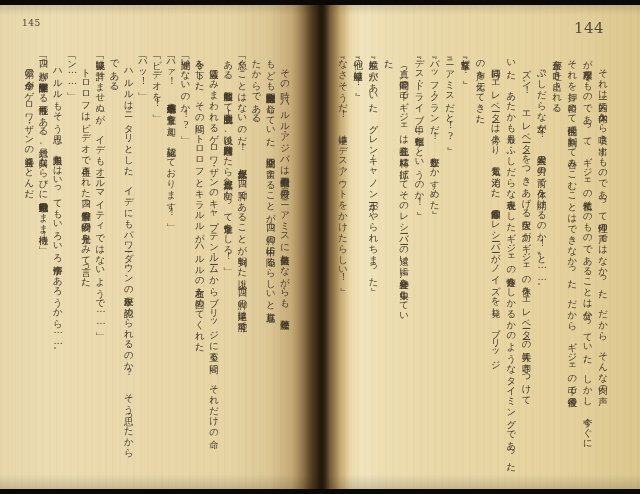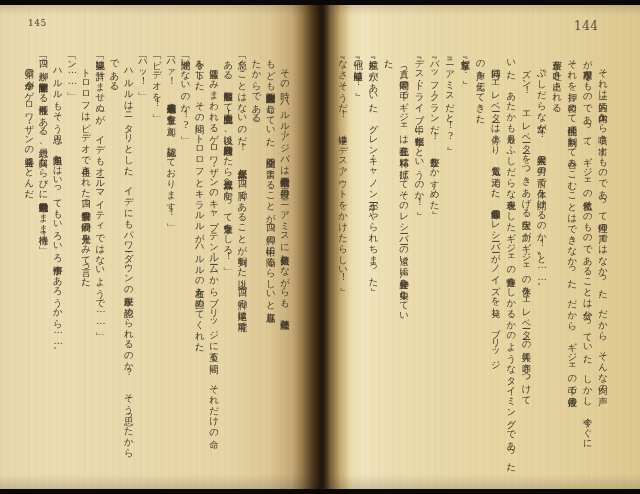--- a/index.html
+++ b/index.html
@@ -19,27 +19,27 @@
   .edge{position:absolute;left:0;width:100%;background:#0b0906;z-index:5;}
   .edge-top{top:0;height:5px;}
   .edge-bottom{bottom:0;height:5px;}
   .page{position:absolute;top:0;height:494px;}
   .page-left{left:0;width:322px;}
   .page-right{left:322px;width:318px;}
   
   .page::before{content:"";position:absolute;inset:0;pointer-events:none;opacity:.05;
     background:repeating-linear-gradient(90deg,rgba(120,90,40,.5) 0 2px,transparent 2px 7px);}
   .runhead{
-    position:absolute;left:28px;top:18px;display:flex;align-items:baseline;gap:9px;
+    position:absolute;left:22px;top:18px;display:flex;align-items:baseline;gap:9px;
     color:#4a4134;white-space:nowrap;
   }
   .runhead .num{font-size:9px;letter-spacing:.5px;}
   .runhead .title{font-size:9.5px;letter-spacing:1.6px;}
   .folio-right{
-    position:absolute;left:252px;top:19px;font-size:12px;color:#564b3a;letter-spacing:.5px;
+    position:absolute;left:252px;top:19px;font-size:15px;color:#564b3a;letter-spacing:.5px;
   }
   .text-block{
     position:absolute;top:53px;height:408px;
     writing-mode:vertical-rl;text-orientation:upright;
     color:#43392b;overflow:visible;
   }
   .page-left .text-block{left:20px;width:272px;}
   .page-right .text-block{left:12px;width:277px;}
   .tline{white-space:nowrap;font-size:9.4px;letter-spacing:.02em;}
   .page-left .tline{line-height:14.2px;}

